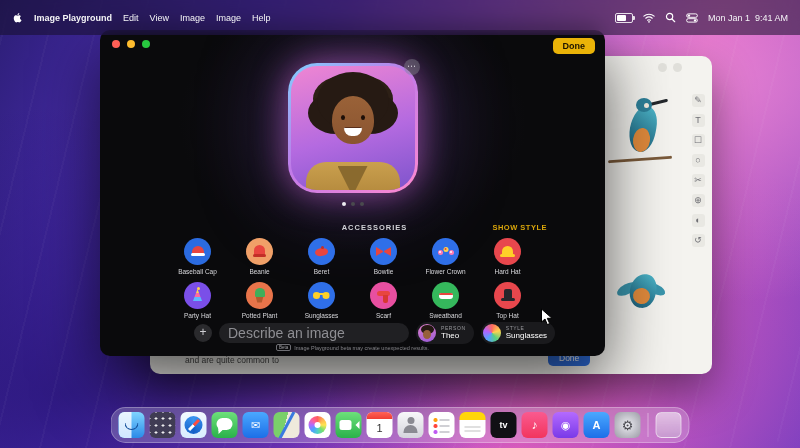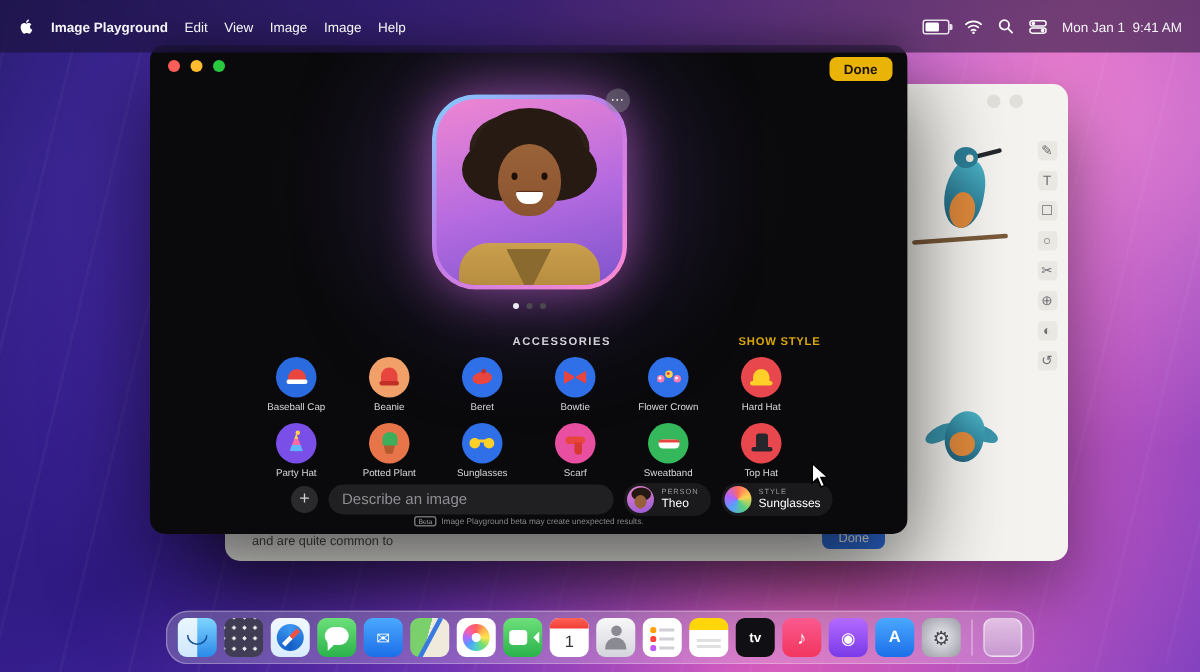--- a/index.html
+++ b/index.html
@@ -47,21 +47,21 @@
     background:linear-gradient(200deg,#4fb9cc 0%,#2d7f98 60%,#1f5f78 100%);transform:rotate(10deg);}
   .bird-belly{position:absolute;left:33px;top:38px;width:17px;height:24px;border-radius:50%;
     background:#e08a3c;transform:rotate(8deg);}
   .bird-head{position:absolute;left:36px;top:8px;width:16px;height:14px;border-radius:50%;
     background:#2d7f98;}
   .bird-cheek{position:absolute;left:44px;top:13px;width:5px;height:5px;border-radius:50%;background:#f4ece0;}
   .beak{position:absolute;left:48px;top:11px;width:20px;height:2.5px;background:#23272b;transform:rotate(-14deg);border-radius:2px;}
   .branch{position:absolute;left:8px;top:68px;width:64px;height:2.5px;background:#7a5a3a;transform:rotate(-4deg);border-radius:2px;}
   .wing{position:absolute;left:16px;top:20px;width:22px;height:10px;border-radius:50%;background:#3a95ac;transform:rotate(-28deg);}
   .wing.right{left:44px;transform:rotate(24deg);}
-  .bgw-text{position:absolute;left:18px;bottom:9px;font-size:8.5px;color:#4a4a4a;}
+  .bgw-text{position:absolute;left:35px;bottom:9px;font-size:8.5px;color:#4a4a4a;}
   .bgw-done{position:absolute;left:398px;bottom:8px;background:#2f6fe0;color:#fff;font-size:8.5px;
     padding:3px 11px;border-radius:5px;}
 
   
   .main-window{position:absolute;left:100px;top:30px;width:505px;height:326px;z-index:20;
     border-radius:10px;box-shadow:0 26px 64px rgba(0,0,0,.65);
     background:radial-gradient(280px 210px at 50% 28%, #181320 0%, #0a0a0c 62%) #0a0a0c;}
   .traffic{position:absolute;top:10px;left:12px;display:flex;gap:7px;}
   .tdot{width:8px;height:8px;border-radius:50%;}
   .t-red{background:#ff5f57;} .t-yellow{background:#febc2e;} .t-green{background:#28c840;}
@@ -133,21 +133,21 @@
   .type-scarf .shape::after{left:8.5px;top:8.5px;width:4.5px;height:7.5px;background:#d83830;border-radius:0 0 2px 2px;}
   .type-sweatband .shape::before{left:2px;top:6.5px;width:14px;height:5.5px;background:#fff;border-radius:3px;}
   .type-sweatband .shape::after{left:2px;top:6.5px;width:14px;height:2px;background:#e8453f;border-radius:2px 2px 0 0;}
   .type-top-hat .shape::before{left:5px;top:2px;width:8px;height:10px;background:#26262c;border-radius:2px 2px 0 0;}
   .type-top-hat .shape::after{left:2px;top:11.5px;width:14px;height:3px;background:#26262c;border-radius:2px;}
 
   .input-row{position:absolute;top:292px;left:94px;right:56px;display:flex;align-items:center;gap:7px;}
   .plus-btn{width:18px;height:18px;border-radius:50%;background:#2a2a2d;color:#d0d0d4;
     font-size:12px;line-height:17px;text-align:center;flex:none;}
   .prompt-input{width:190px;height:20px;border-radius:10px;background:#202023;border:none;outline:none;
-    color:#eee;font-size:10px;padding:0 9px;box-sizing:border-box;font-family:"Liberation Sans",sans-serif;flex:none;}
+    color:#eee;font-size:14px;padding:0 9px;box-sizing:border-box;font-family:"Liberation Sans",sans-serif;flex:none;}
   .prompt-input::placeholder{color:#8e8e93;}
   .chip{display:flex;align-items:center;gap:5px;padding:2px 8px 2px 2px;border-radius:12px;background:#1a1a1d;}
   .avatar{width:18px;height:18px;border-radius:50%;position:relative;overflow:hidden;flex:none;
     background:linear-gradient(165deg,#e080c8,#9a5ad8);}
   .avatar::before{content:'';position:absolute;left:2.5px;top:1px;width:13px;height:9px;background:#241812;border-radius:50%;}
   .avatar::after{content:'';position:absolute;left:5px;top:6px;width:8px;height:9px;background:#96603a;border-radius:50%;}
   .style-icon{width:18px;height:18px;border-radius:50%;flex:none;
     background:conic-gradient(#ff6a5f,#ffd24f,#58d07e,#57a0ff,#b262ff,#ff6a5f);}
   .chip-txt{display:flex;flex-direction:column;line-height:1.15;}
   .chip-kicker{font-size:5px;color:#98989d;letter-spacing:.6px;}

